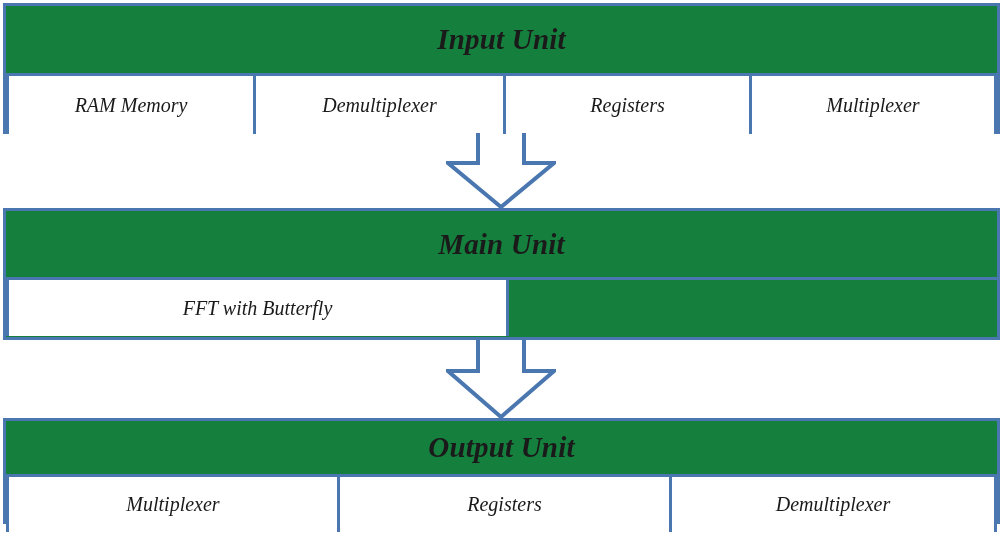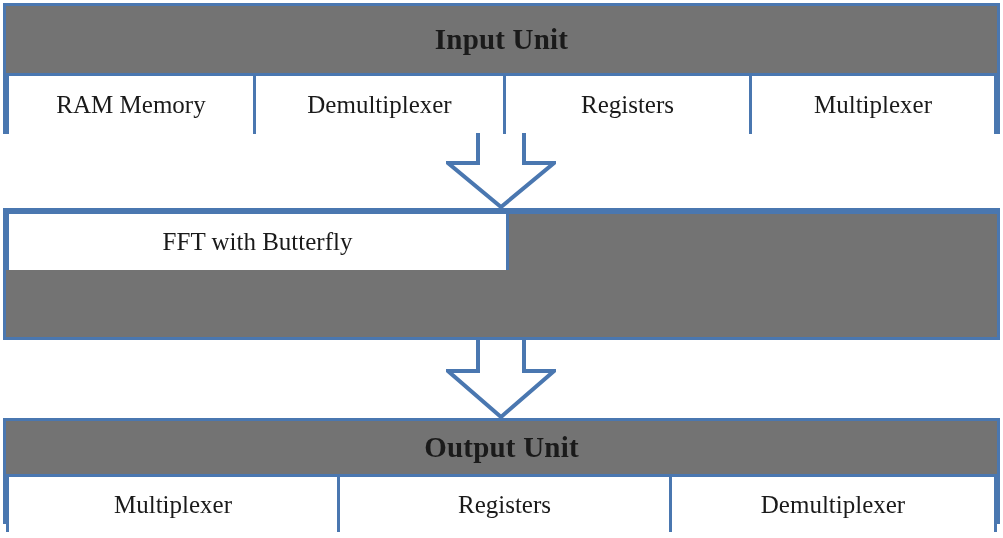--- a/index.html
+++ b/index.html
@@ -16,21 +16,22 @@
     height: 538px;
     background: #ffffff;
     overflow: hidden;
   }
 
   
   .unit {
     position: absolute;
     box-sizing: border-box;
     border: 3px solid #4A77B0;
-    background: #737373;
+    background: #15803d;
+    font-style: italic;
   }
   .unit-title {
     box-sizing: border-box;
     width: 100%;
     display: flex;
     align-items: center;
     justify-content: center;
     font-weight: bold;
     font-size: 29px;
     color: #1a1a1a;
@@ -40,21 +41,21 @@
     box-sizing: border-box;
     width: 100%;
     display: flex;
     border-top: 3px solid #4A77B0;
   }
   .subbox {
     box-sizing: border-box;
     display: flex;
     align-items: center;
     justify-content: center;
-    font-size: 25px;
+    font-size: 20px;
     color: #1a1a1a;
     background: #ffffff;
     border-left: 3px solid #4A77B0;
     border-right: 3px solid #4A77B0;
     margin-left: -3px;
     position: relative;
   }
   .subbox:first-child { margin-left: 0; }
 
   
@@ -95,20 +96,21 @@
     </div>
   </div>
 
   <div class="arrow" id="arrow-1">
     <svg viewBox="0 0 110 76" preserveAspectRatio="none" aria-hidden="true">
       <polyline points="32,0 32,30 2,30 55,74 108,30 78,30 78,0" fill="none" stroke="#4A77B0" stroke-width="4" stroke-linejoin="miter" stroke-linecap="butt"></polyline>
     </svg>
   </div>
 
   <div class="unit" id="main-unit">
+    <div class="unit-title">Main Unit</div>
     <div class="unit-subrow">
       <div class="subbox" style="width:503px;">FFT with Butterfly</div>
     </div>
   </div>
 
   <div class="arrow" id="arrow-2">
     <svg viewBox="0 0 110 80" preserveAspectRatio="none" aria-hidden="true">
       <polyline points="32,0 32,32 2,32 55,78 108,32 78,32 78,0" fill="none" stroke="#4A77B0" stroke-width="4" stroke-linejoin="miter" stroke-linecap="butt"></polyline>
     </svg>
   </div>

